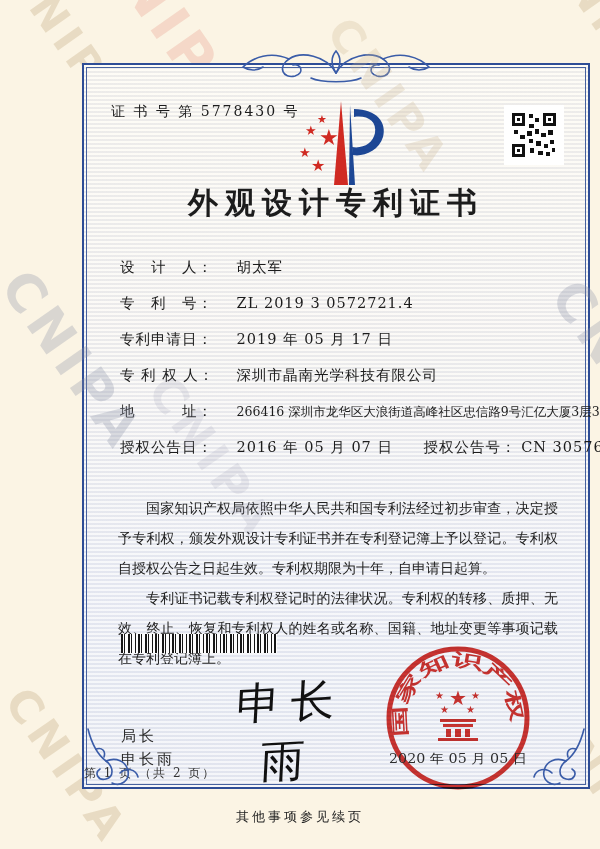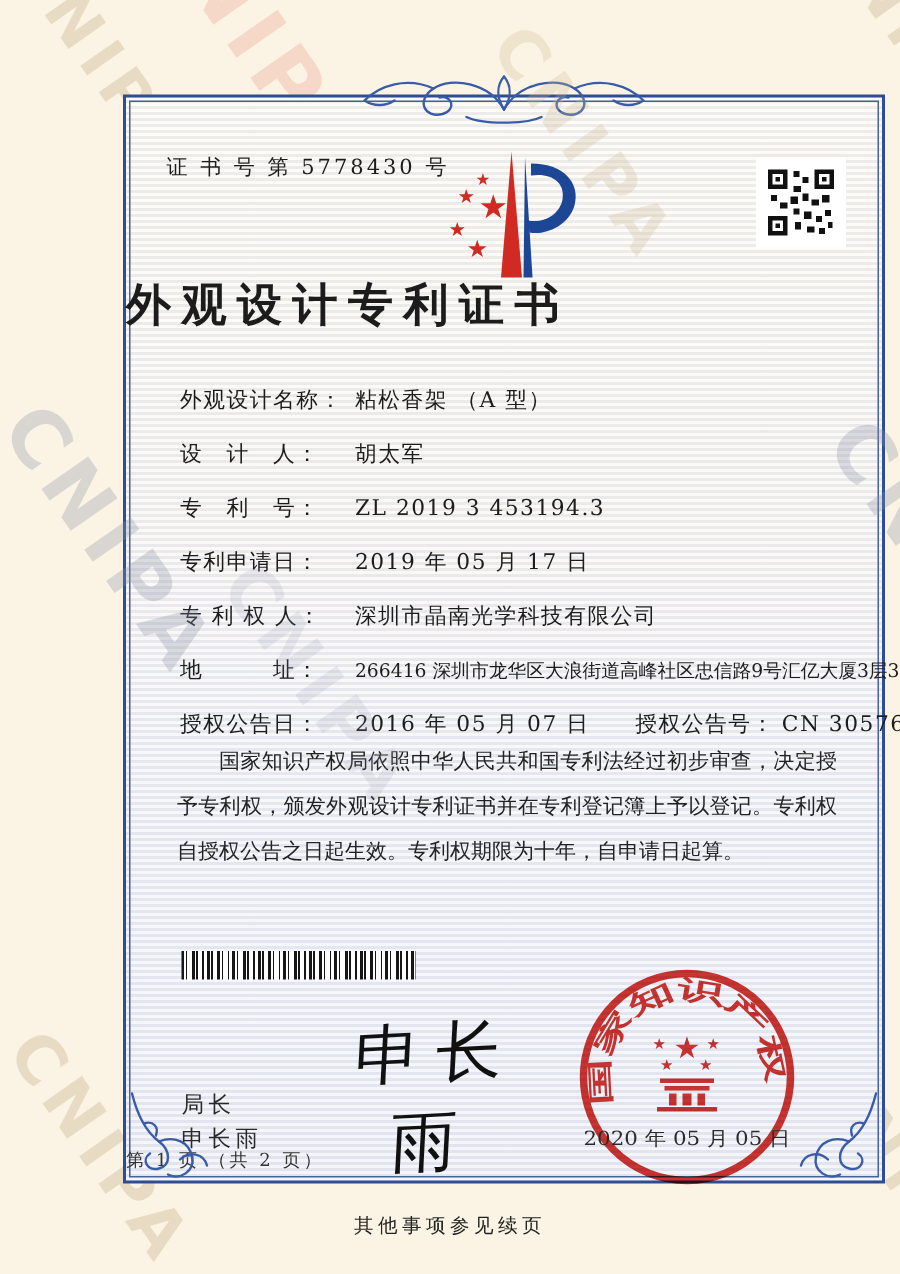--- a/index.html
+++ b/index.html
@@ -26,21 +26,21 @@
   
   .crest{position:absolute;left:50%;top:-22px;transform:translateX(-50%);z-index:3;}
   .corner{position:absolute;z-index:3;}
   .corner.br{right:-4px;bottom:-4px;}
   .corner.bl{left:-4px;bottom:-4px;transform:scaleX(-1);}
   
   .cert-no{position:absolute;left:27px;top:38px;font-size:14px;letter-spacing:2px;}
   .logo{position:absolute;left:207px;top:34px;width:96px;height:88px;}
   .qr{position:absolute;right:24px;top:40px;width:60px;height:60px;background:#fff;
       display:flex;align-items:center;justify-content:center;}
-  .title{position:absolute;left:0;top:118px;width:100%;text-align:left;
+  .title{position:absolute;left:0;top:118px;width:100%;text-align:center;
          font-size:30px;font-weight:bold;letter-spacing:7px;}
   
   .fields{position:absolute;left:36px;top:184px;width:436px;font-size:14.5px;}
   .frow{height:36px;line-height:36px;white-space:nowrap;}
   .flabel{display:inline-block;width:112px;letter-spacing:1px;}
   .fvalue{letter-spacing:1px;}
   .fvalue.small{font-size:12.5px;letter-spacing:0;}
   .frow .pair2{margin-left:26px;}
   
   .bodytext{position:absolute;left:34px;top:428px;width:440px;
@@ -160,30 +160,26 @@
           <rect x="38" y="7" width="3" height="3"></rect>
           <rect x="7" y="38" width="3" height="3"></rect>
       </g>
     </svg>
   </div>
 
   <div class="title">外观设计专利证书</div>
 
   <div class="fields">
     <div class="frow">
-      <span class="flabel">外观设计名称：</span>
-      <span class="fvalue">粘松香架 （A 型）</span>
-    </div>
-    <div class="frow">
       <span class="flabel">设　计　人：</span>
       <span class="fvalue">胡太军</span>
     </div>
     <div class="frow">
       <span class="flabel">专　利　号：</span>
-      <span class="fvalue">ZL 2019 3 453194.3</span>
+      <span class="fvalue">ZL 2019 3 0572721.4</span>
     </div>
     <div class="frow">
       <span class="flabel">专利申请日：</span>
       <span class="fvalue">2019 年 05 月 17 日</span>
     </div>
     <div class="frow">
       <span class="flabel">专 利 权 人：</span>
       <span class="fvalue">深圳市晶南光学科技有限公司</span>
     </div>
     <div class="frow">
@@ -195,20 +191,21 @@
       <span class="fvalue">2016 年 05 月 07 日</span>
       <span class="pair2">
         <span class="flabel" style="width:auto">授权公告号：</span>
         <span class="fvalue">CN 305760497 S</span>
       </span>
     </div>
   </div>
 
   <div class="bodytext">
     <p>国家知识产权局依照中华人民共和国专利法经过初步审查，决定授予专利权，颁发外观设计专利证书并在专利登记簿上予以登记。专利权自授权公告之日起生效。专利权期限为十年，自申请日起算。</p>
+    <p>专利证书记载专利权登记时的法律状况。专利权的转移、质押、无效、终止、恢复和专利权人的姓名或名称、国籍、地址变更等事项记载在专利登记簿上。</p>
   </div>
 
   <div class="barcode"></div>
 
   <div class="signer">
     <div>局长</div>
     <div>申长雨</div>
   </div>
   <div class="signature">申长雨</div>
 

